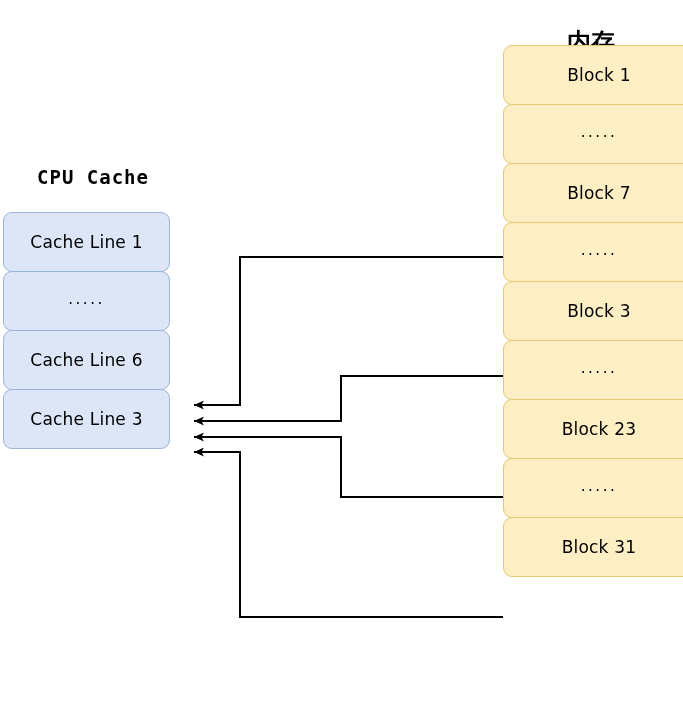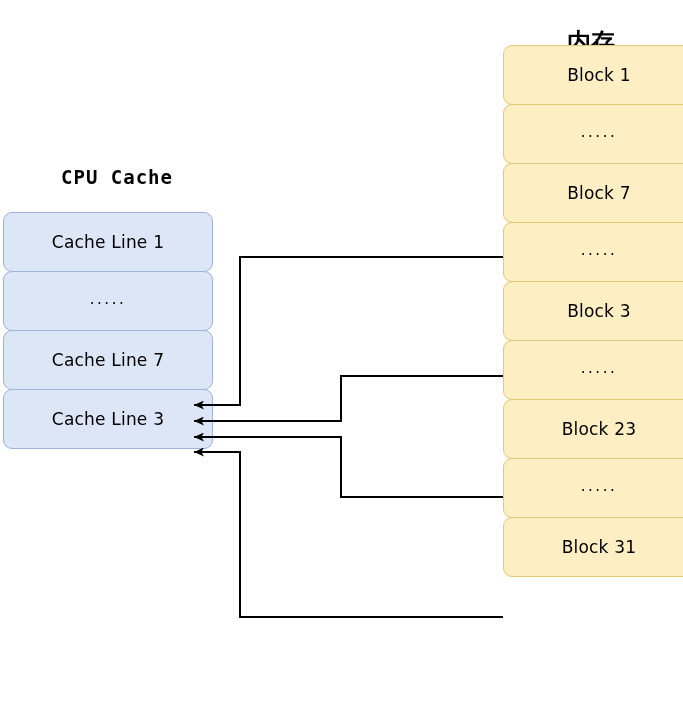--- a/index.html
+++ b/index.html
@@ -29,39 +29,38 @@
     color: #000000;
     white-space: nowrap;
   }
   #cpu-cache-title {
     left: 0px;
     top: 166px;
     width: 186px;
     font-family: "DejaVu Sans Mono", monospace;
     font-size: 19px;
     letter-spacing: 1px;
-    padding-left: 24px;
   }
   #memory-title {
     left: 503px;
     top: 5px;
     width: 176px;
     font-family: "DejaVu Sans", sans-serif;
     font-size: 24px;
     margin-top: 21px;
   }
 
   
   .stack {
     position: absolute;
   }
   #cache-stack {
     left: 3px;
     top: 212px;
-    width: 210px;
+    width: 167px;
   }
   #memory-stack {
     left: 503px;
     top: 45px;
     width: 192px;
   }
 
   .cell {
     box-sizing: border-box;
     height: 60px;
@@ -111,21 +110,21 @@
   <div class="title" id="memory-title">内存</div>
 
   <div class="stack" id="cache-stack">
       <div class="cell cache">
         <span class="label">Cache Line 1</span>
       </div>
       <div class="cell cache ellipsis">
         <span class="label">.....</span>
       </div>
       <div class="cell cache">
-        <span class="label">Cache Line 7</span>
+        <span class="label">Cache Line 6</span>
       </div>
       <div class="cell cache">
         <span class="label">Cache Line 3</span>
       </div>
     </div>
   <div class="stack" id="memory-stack">
       <div class="cell mem">
         <span class="label">Block 1</span>
       </div>
       <div class="cell mem ellipsis">

